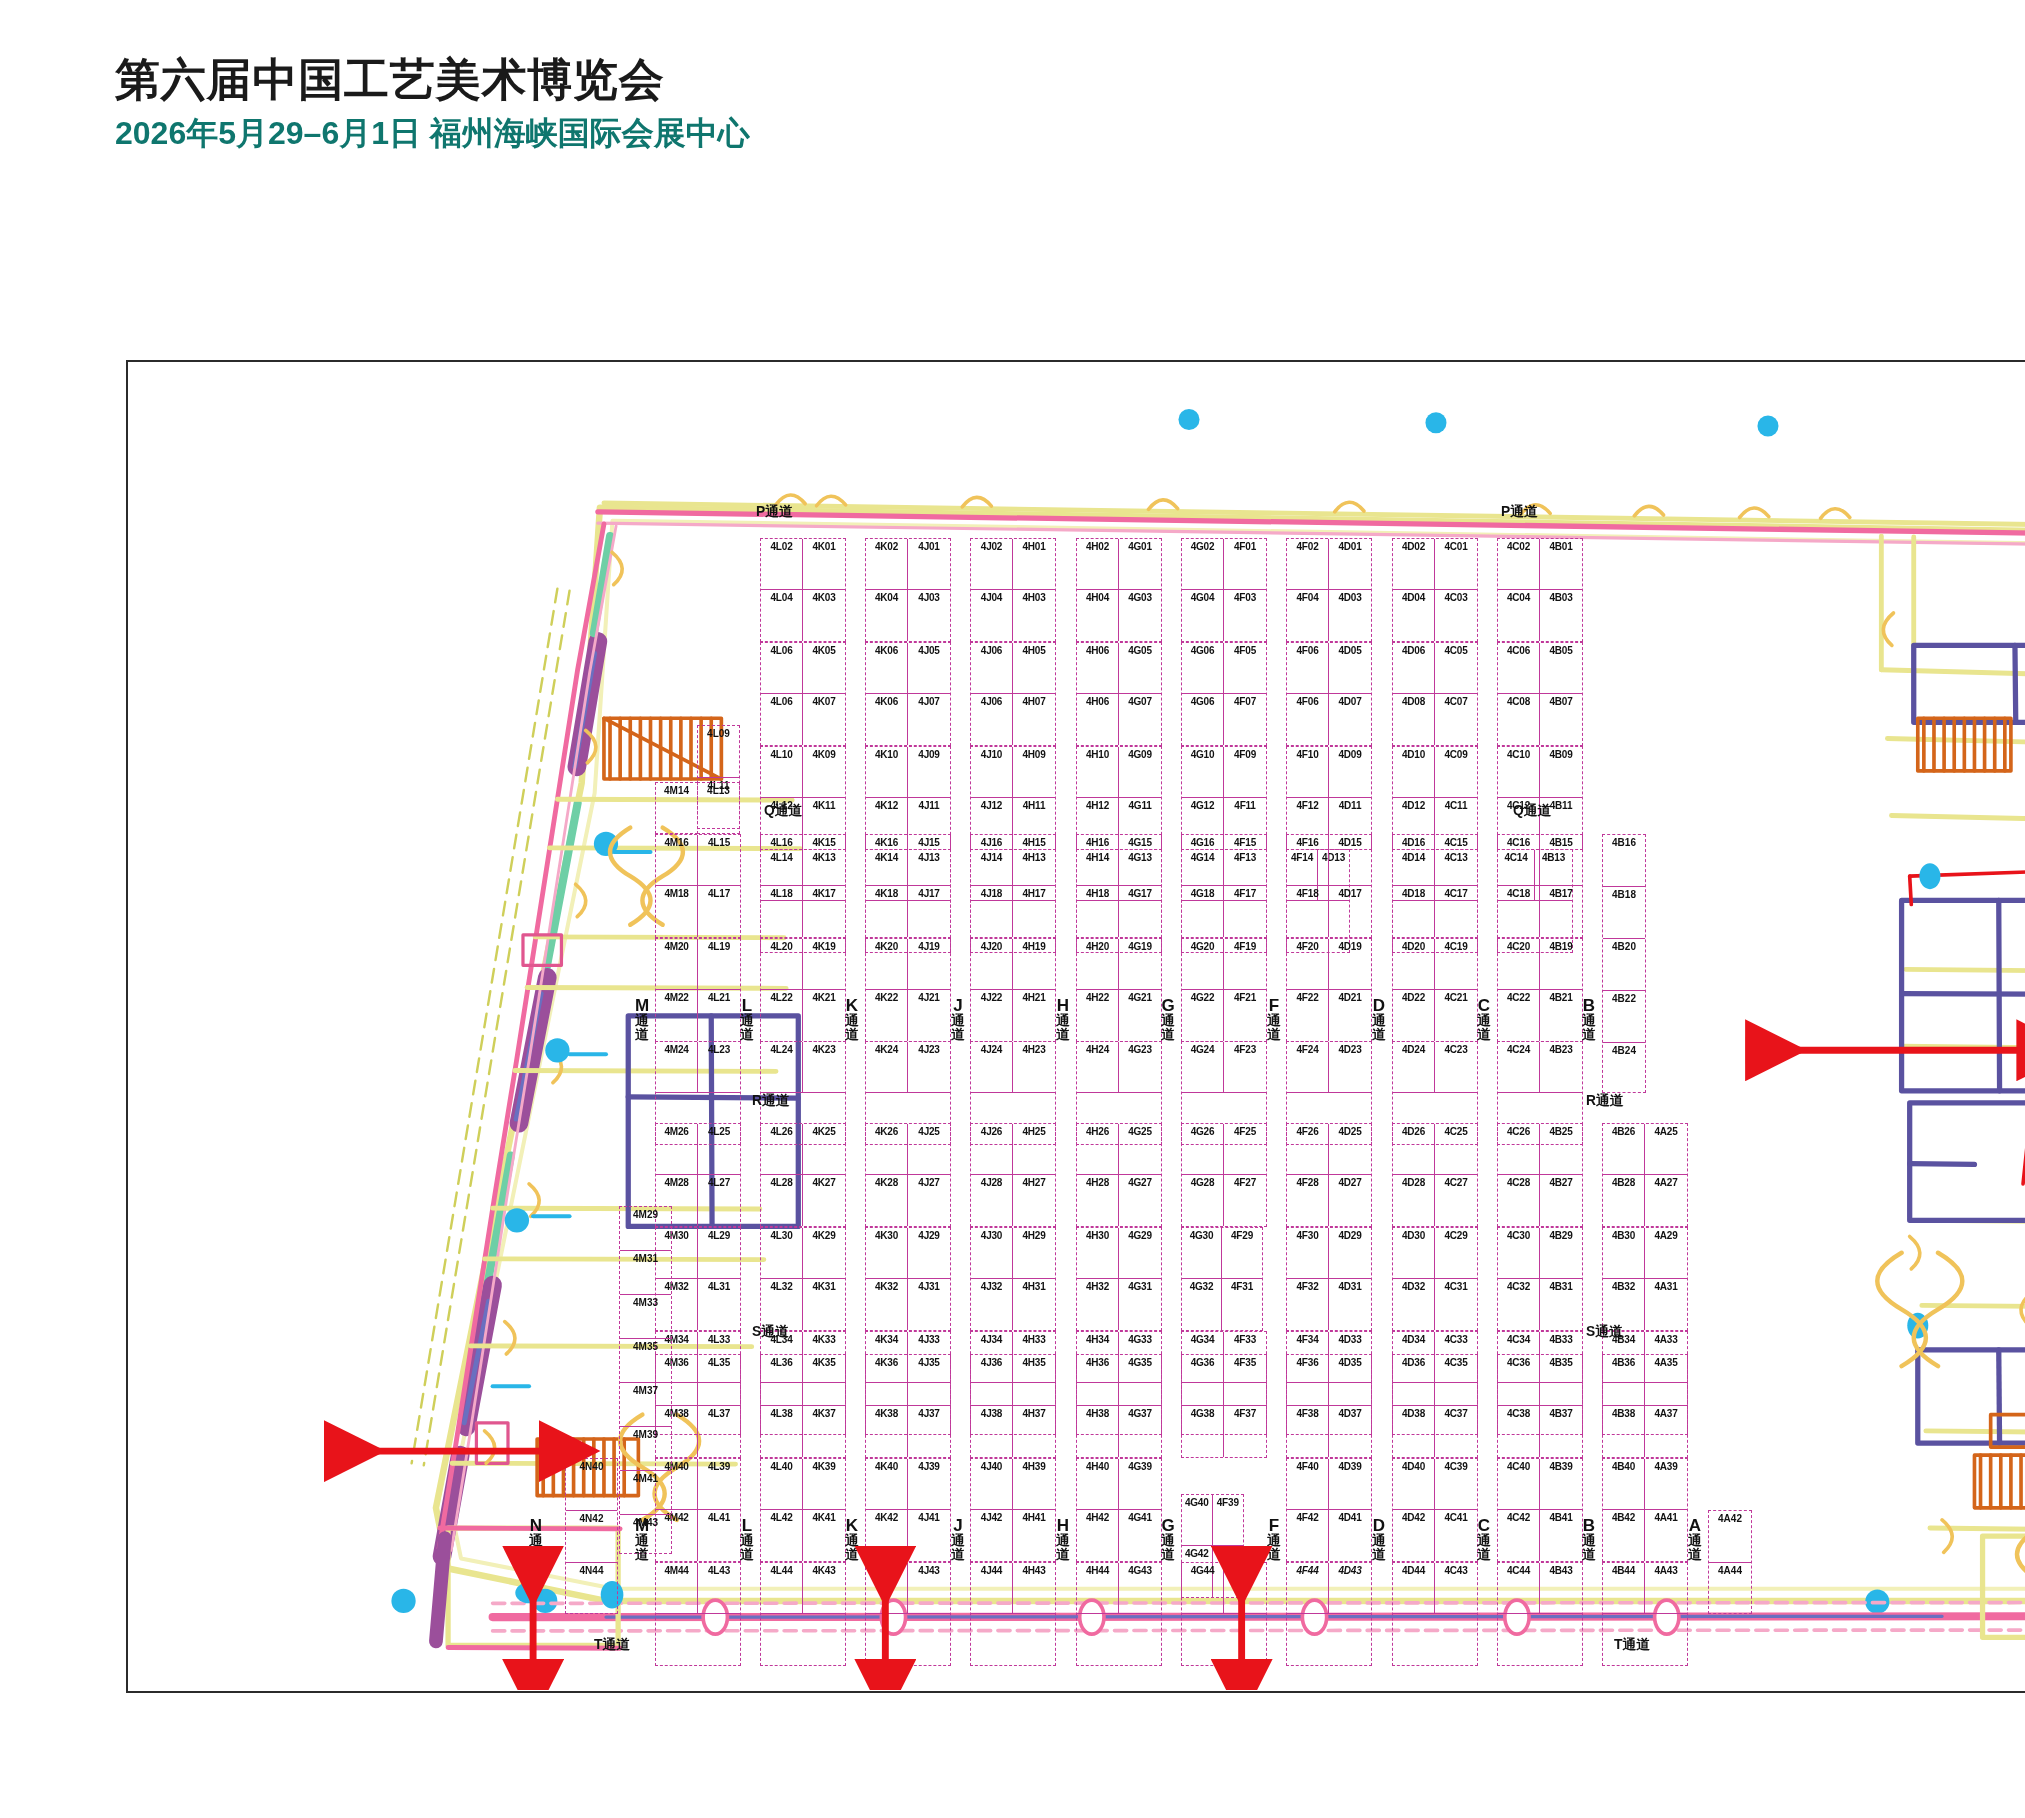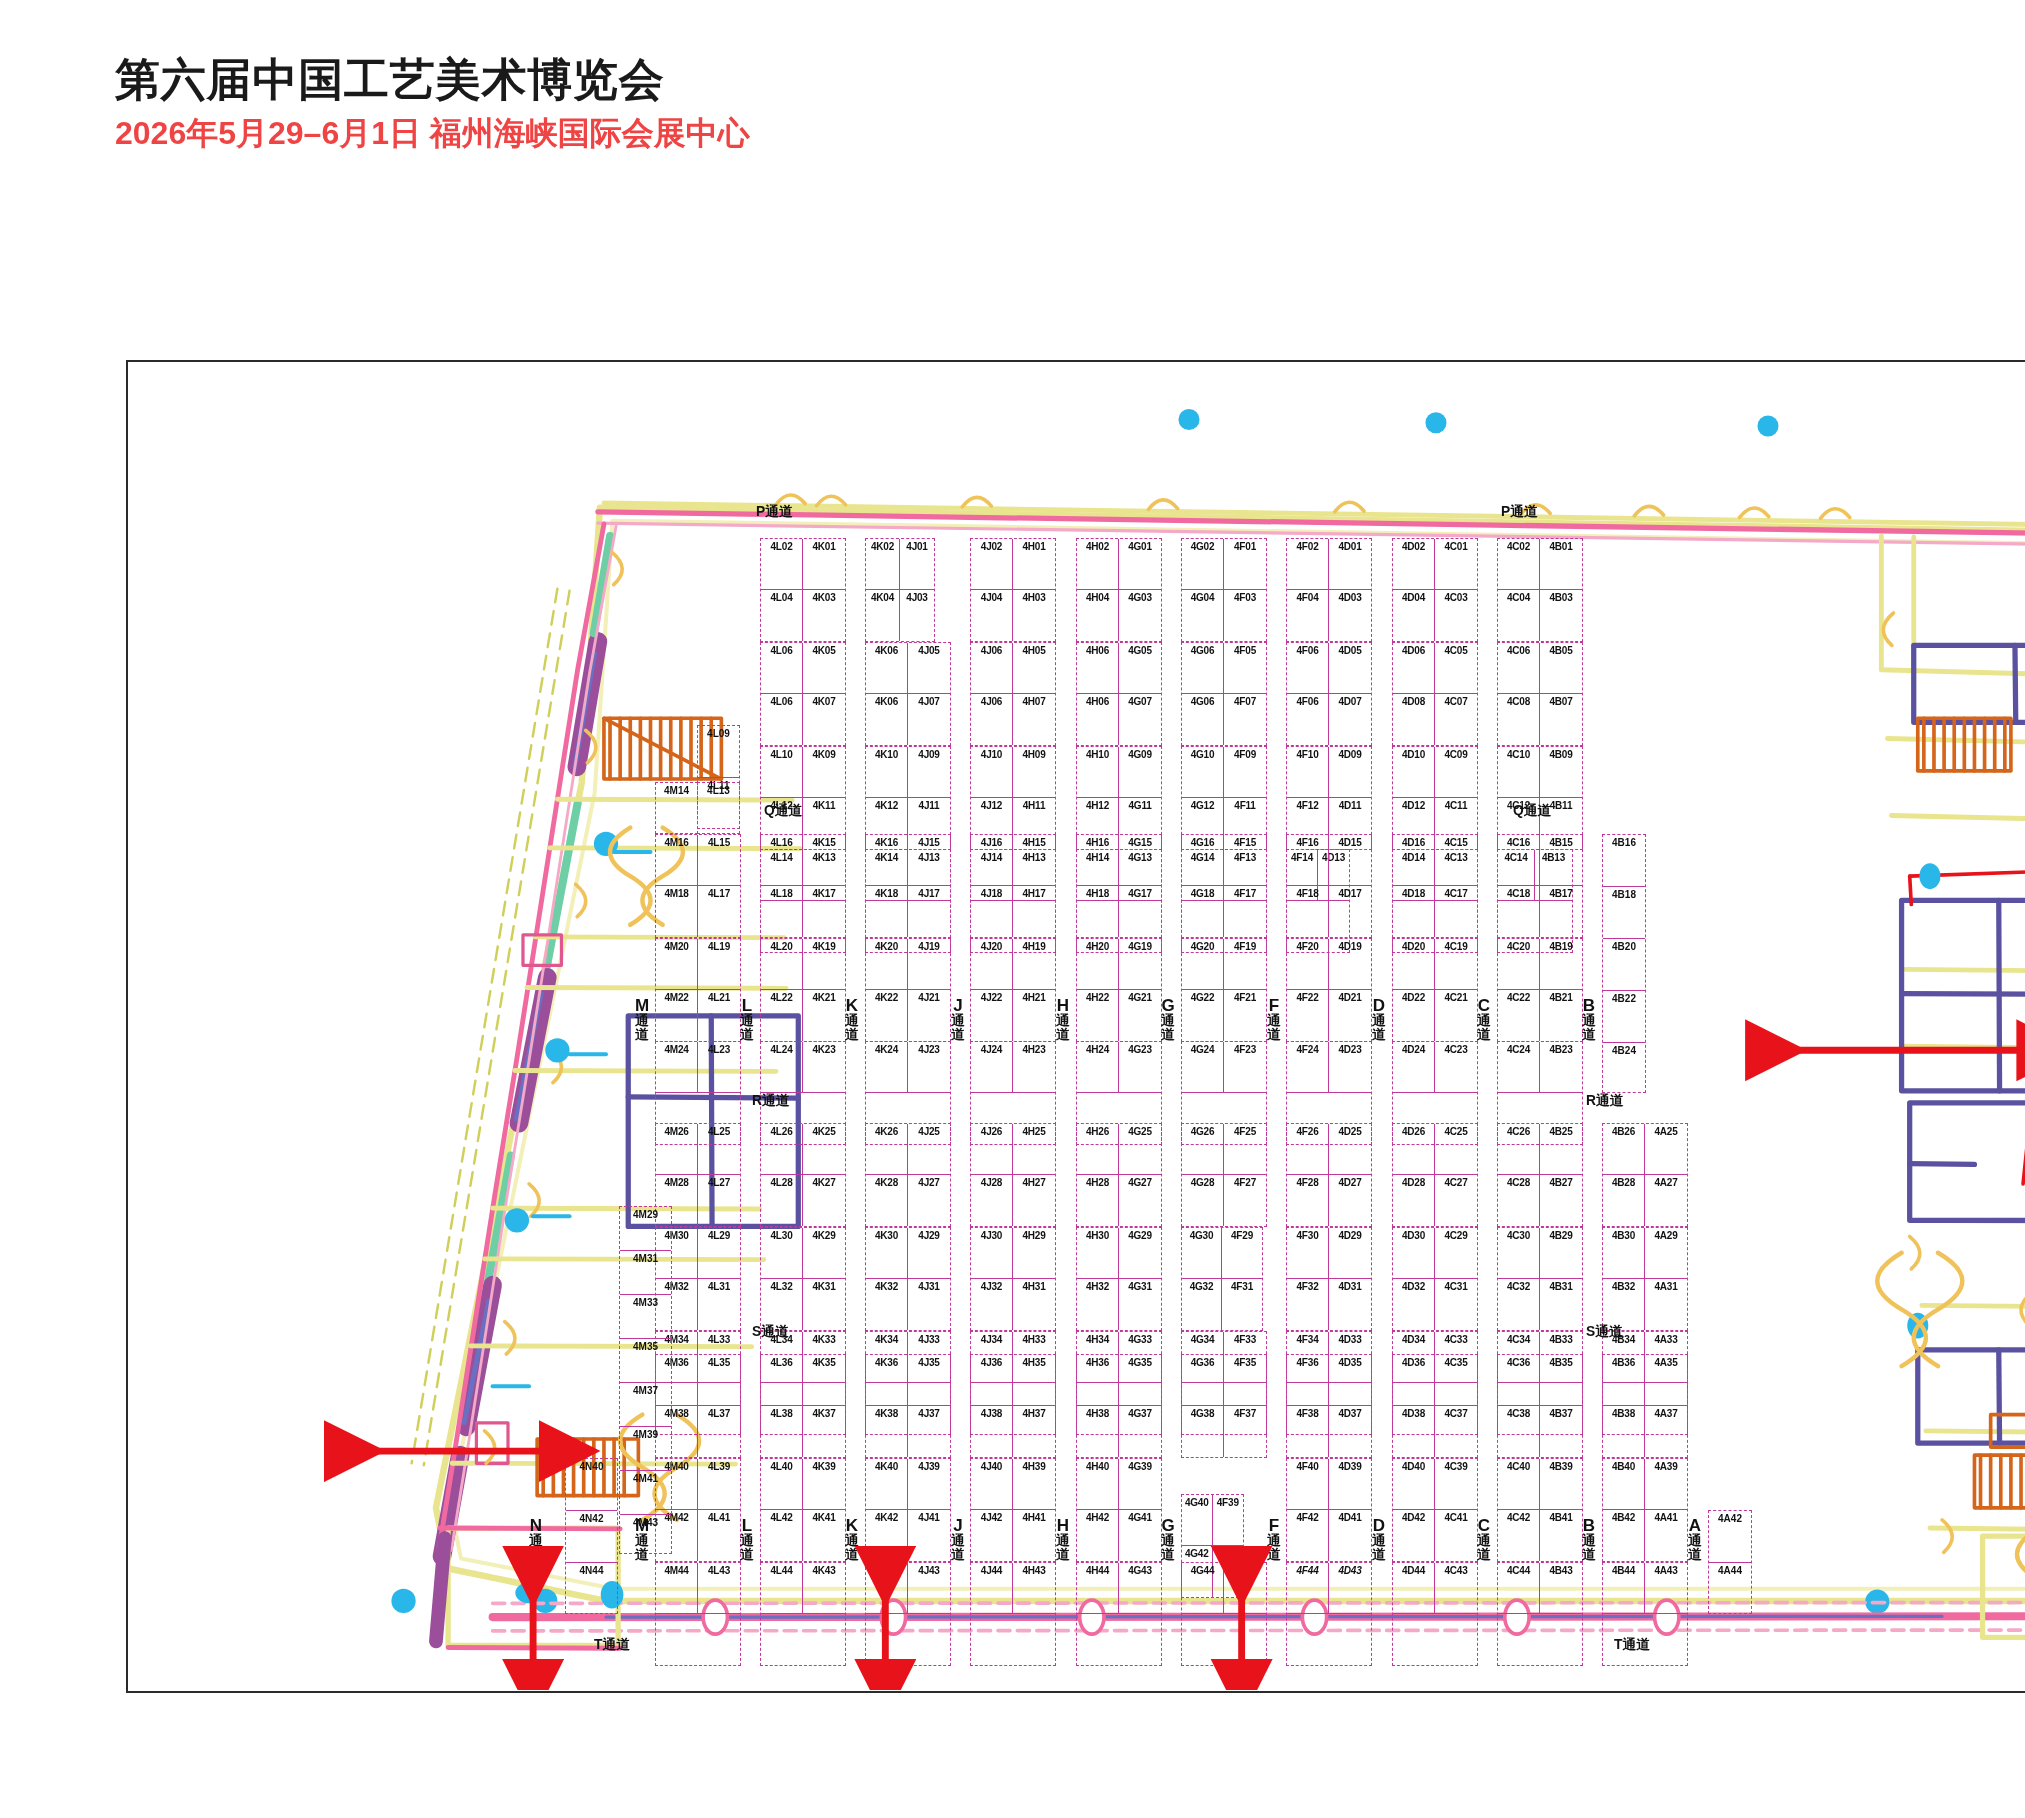--- a/index.html
+++ b/index.html
@@ -7,21 +7,21 @@
   body{
     width:2572px;height:1819px;position:relative;overflow:hidden;
     font-family:"Liberation Sans","DejaVu Sans",sans-serif;
     -webkit-font-smoothing:antialiased;
   }
 
   
   #header{position:absolute;left:115px;top:53px;width:1539px;}
   .hdr-line1{font-size:45px;font-weight:bold;color:#1a1a1a;letter-spacing:0.8px;line-height:1.22;}
   .hdr-line2{font-size:35px;font-weight:bold;color:#1a1a1a;letter-spacing:0px;line-height:1.35;margin-top:3.2px;}
-  .hdr-line3{font-size:32px;font-weight:bold;color:#ef4444;line-height:1.35;margin-top:4px;}
+  .hdr-line3{font-size:32px;font-weight:bold;color:#0f766e;line-height:1.35;margin-top:4px;}
 
   
   #map-frame{
     position:absolute;left:126px;top:360px;width:2292px;height:1333px;
     border:2px solid #2b2b2b;background:#ffffff;box-sizing:border-box;
     overflow:hidden;
   }
   #map-inner{position:absolute;inset:0;}
 
   
@@ -321,21 +321,21 @@
             <div class="cell">4K11</div>
           </div>
         </div>
         <div class="pair" style="left: 632px; top: 487px; width: 86px; height: 104px;">
           <div class="prow top">
             <div class="cell left">4L14</div>
             <div class="cell">4K13</div>
           </div>
           <div class="prow bot"></div>
         </div>
-        <div class="pair" style="left: 737px; top: 176px; width: 70px; height: 104px;">
+        <div class="pair" style="left: 737px; top: 176px; width: 86px; height: 104px;">
           <div class="prow top">
             <div class="cell left">4K02</div>
             <div class="cell">4J01</div>
           </div>
           <div class="prow bot">
             <div class="cell left">4K04</div>
             <div class="cell">4J03</div>
           </div>
         </div>
         <div class="pair" style="left: 737px; top: 280px; width: 86px; height: 104px;">

